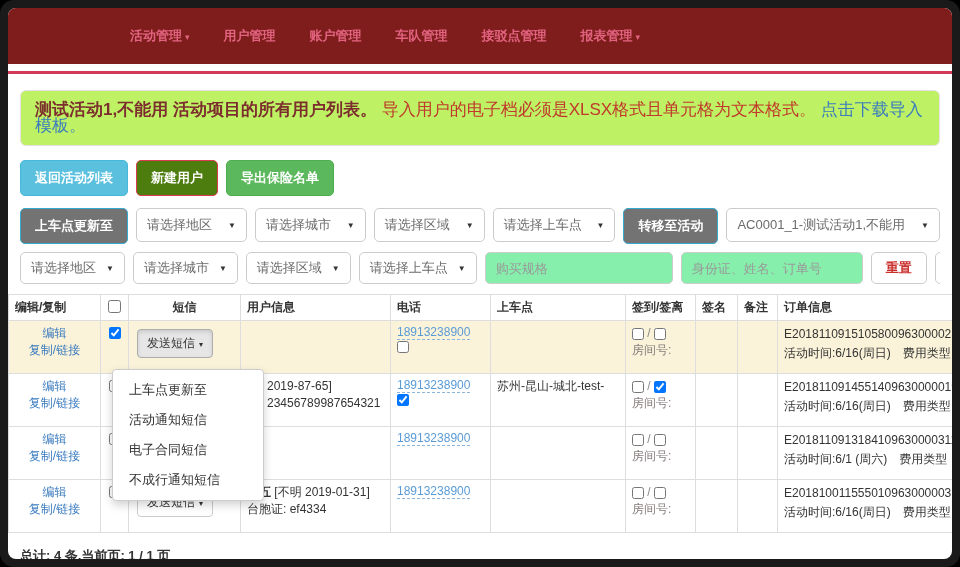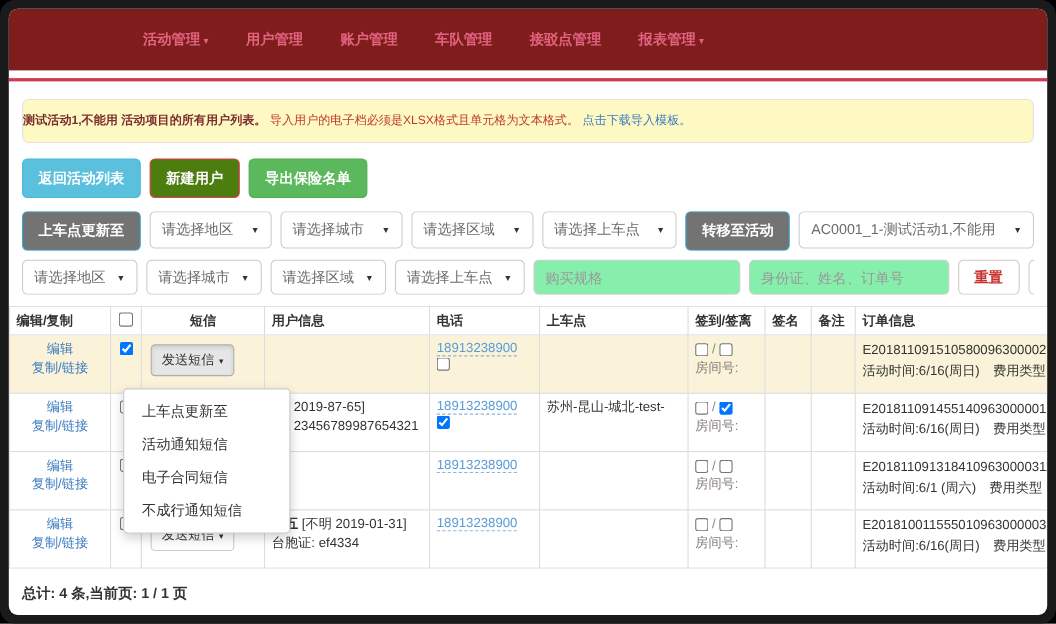--- a/index.html
+++ b/index.html
@@ -8,21 +8,21 @@
   .frame { position:absolute; inset:0; background:#1a1a1a; border-radius:14px; }
   .page { position:absolute; left:8px; top:8px; width:944px; height:551px; background:#fff; border-radius:8px; overflow:hidden; }
 
   
   .navbar { height:56px; background:#7f1d1d; display:flex; align-items:center; padding-left:122px; gap:34px; }
   .nav-item { color:#e2637f; font-size:13px; font-weight:bold; cursor:pointer; white-space:nowrap; }
   .nav-item .caret { font-size:9px; margin-left:3px; }
   .red-line { height:3px; background:#d13a55; margin-top:7px; }
 
   
-  .alert { margin:16px 12px 0 12px; background:#fef9c3; border:1px solid #e9dfe1; border-radius:6px; padding:11px 0; font-size:11px; line-height:16px; }
+  .alert { margin:16px 12px 0 12px; background:#bef264; border:1px solid #e9dfe1; border-radius:6px; padding:11px 14px; font-size:17px; line-height:16px; }
   .alert .bold-red { color:#7c2d2d; font-weight:bold; }
   .alert .plain-red { color:#c0392b; }
   .alert .link { color:#3a7bbf; cursor:pointer; }
 
   
   .btn-row { display:flex; gap:8px; margin:14px 12px 0 12px; }
   .btn { border-radius:5px; font-size:13px; font-weight:bold; padding:8px 14px; color:#fff; cursor:pointer; border:1px solid transparent; white-space:nowrap; }
   .btn-info  { background:#5bc0de; border-color:#46b8da; }
   .btn-danger{ background:#4d7c0f; border-color:#dd3b52; }
   .btn-green { background:#5cb85c; border-color:#4cae4c; }

